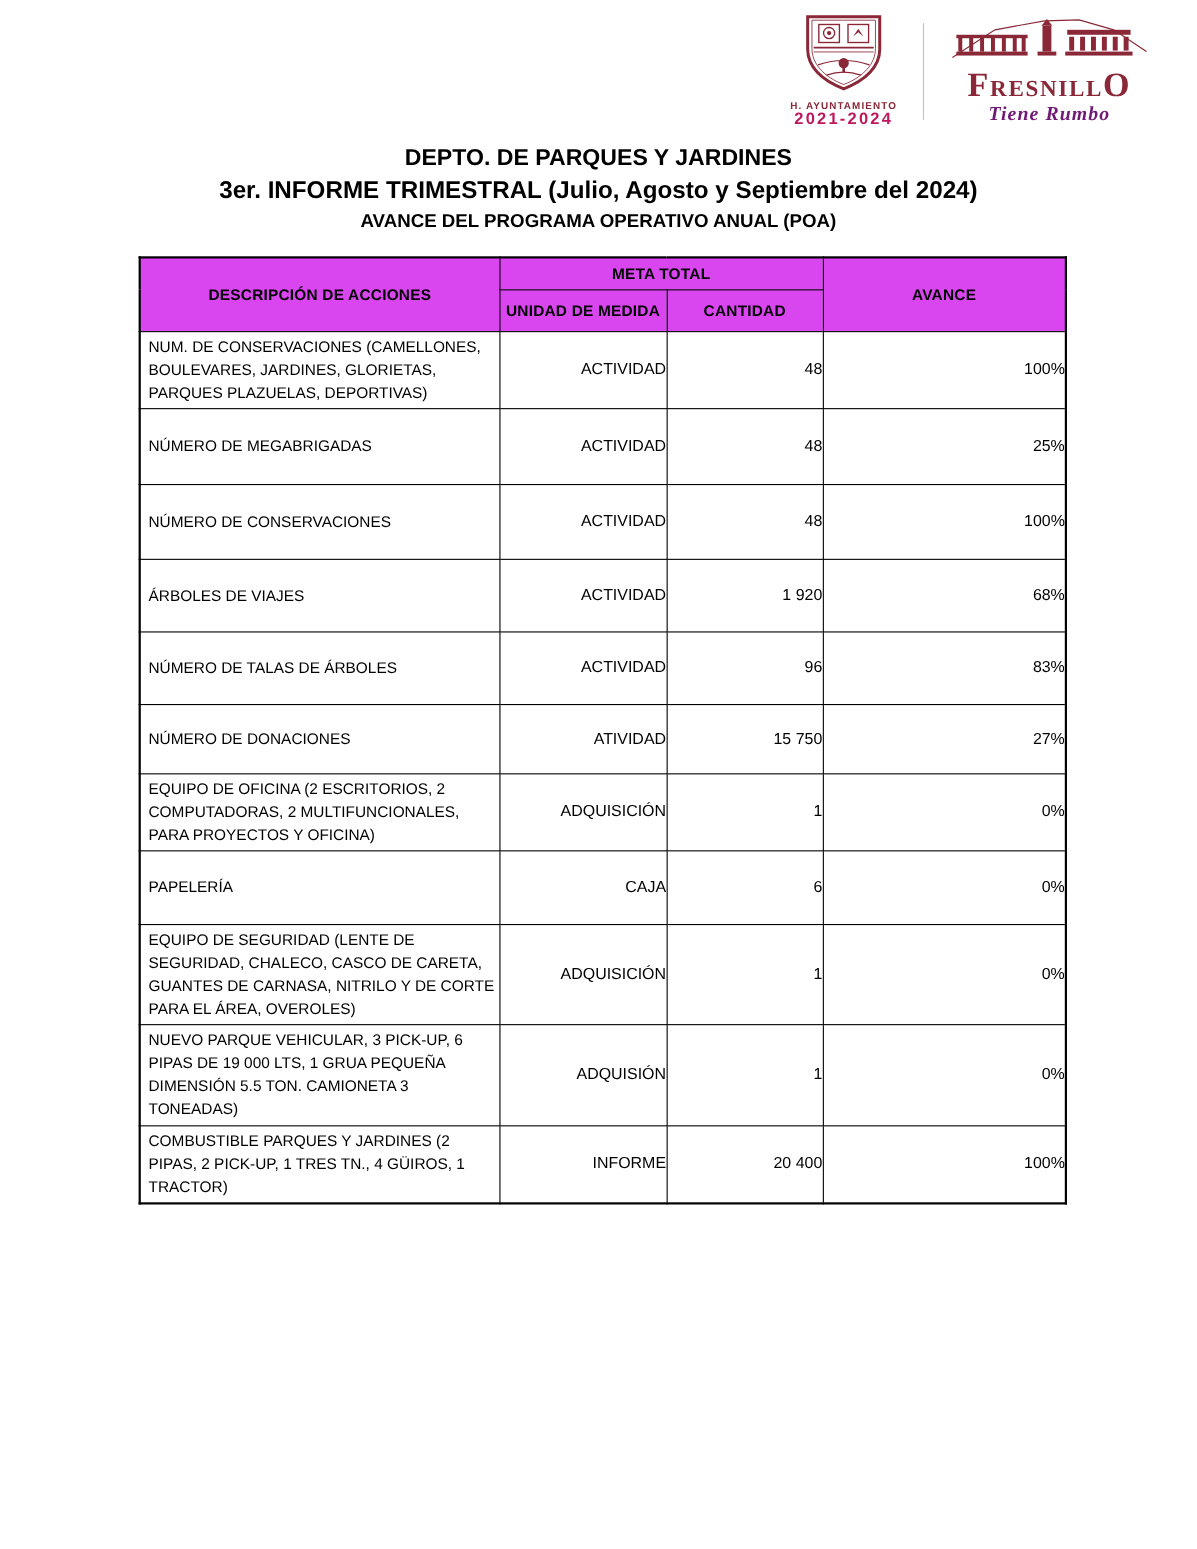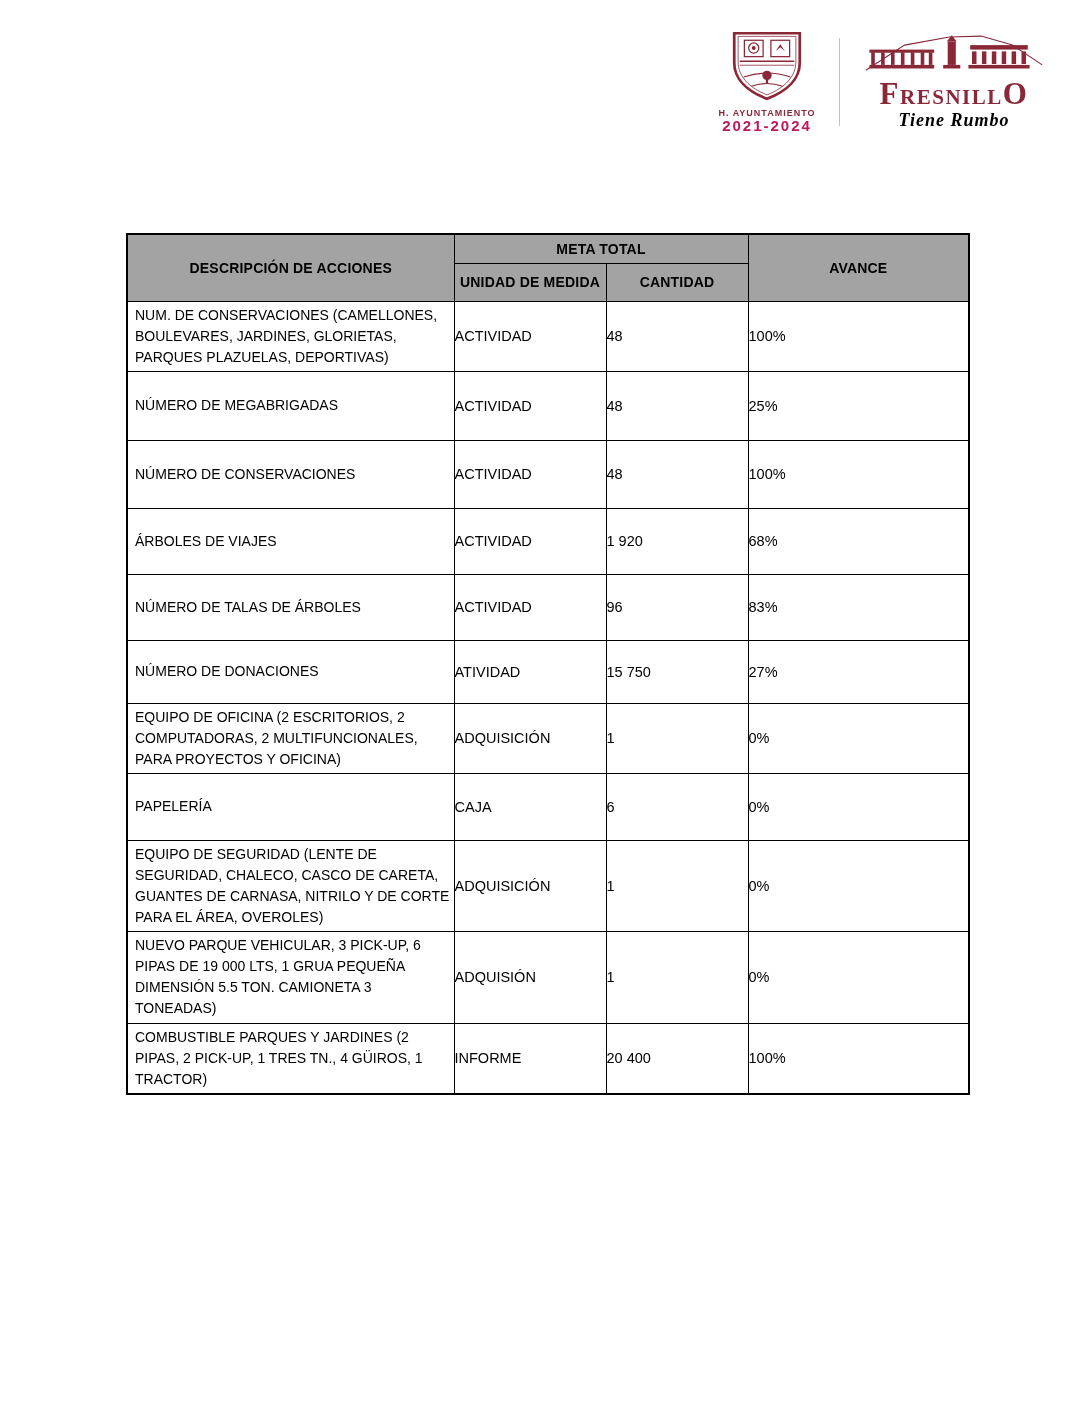--- a/index.html
+++ b/index.html
@@ -9,21 +9,21 @@
     position: relative;
     width: 1088px;
     height: 1408px;
     background: #ffffff;
     overflow: hidden;
   }
 
   
   .logo-block {
     position: absolute;
-    top: 30px;
+    top: 12px;
     right: 36px;
     display: flex;
     align-items: center;
     gap: 16px;
   }
   .crest {
     width: 112px;
     display: flex;
     flex-direction: column;
     align-items: center;
@@ -62,21 +62,21 @@
     letter-spacing: 1.5px;
     line-height: 26px;
     margin-top: 1px;
     white-space: nowrap;
   }
   .brand-name .big { font-size: 31px; }
   .brand-tagline {
     font-family: "Liberation Serif", serif;
     font-style: italic;
     font-weight: bold;
-    color: #000000;
+    color: #701a75;
     font-size: 18px;
     letter-spacing: 1px;
     line-height: 20px;
   }
 
   
   .titles {
     position: absolute;
     top: 130px;
     left: 0;
@@ -95,36 +95,36 @@
     width: 842px;
     border-collapse: collapse;
     table-layout: fixed;
   }
   table.poa th, table.poa td {
     border: 1px solid #000;
     vertical-align: middle;
   }
   table.poa { border: 2px solid #000; }
   table.poa thead th {
-    background: #a3a3a3;
+    background: #d946ef;
     font-size: 14px;
     font-weight: bold;
     text-align: center;
     letter-spacing: 0.2px;
   }
   tr.hrow1 { height: 29px; }
   tr.hrow2 { height: 38px; }
   td.desc {
     text-align: left;
     font-size: 14px;
     line-height: 21px;
     padding: 3px 4px 3px 7px;
   }
   td.mid {
-    text-align: left;
+    text-align: right;
     font-size: 14.5px;
   }
   tbody tr:nth-child(1)  { height: 68px; }
   tbody tr:nth-child(2)  { height: 69px; }
   tbody tr:nth-child(3)  { height: 68px; }
   tbody tr:nth-child(4)  { height: 66px; }
   tbody tr:nth-child(5)  { height: 66px; }
   tbody tr:nth-child(6)  { height: 63px; }
   tbody tr:nth-child(7)  { height: 68px; }
   tbody tr:nth-child(8)  { height: 67px; }
@@ -186,20 +186,25 @@
           <rect x="164" y="19" width="5" height="14" fill="#8a2838"></rect>
           <rect x="175" y="19" width="5" height="14" fill="#8a2838"></rect>
           <rect x="116" y="34" width="68" height="4" fill="#8a2838"></rect>
         </svg>
       </span>
       <div class="brand-name"><span class="big">F</span><span>RESNILL</span><span class="big">O</span></div>
       <div class="brand-tagline">Tiene Rumbo</div>
     </div>
   </div>
 
+  <div class="titles">
+    <div class="title1">DEPTO. DE PARQUES Y JARDINES</div>
+    <div class="title2">3er. INFORME TRIMESTRAL (Julio, Agosto y Septiembre del 2024)</div>
+    <div class="title3">AVANCE DEL PROGRAMA OPERATIVO ANUAL (POA)</div>
+  </div>
 
   <table class="poa">
     <colgroup>
       <col style="width:327px">
         <col style="width:152px">
         <col style="width:142px">
         <col style="width:221px">
     </colgroup>
     <thead>
       <tr class="hrow1">

